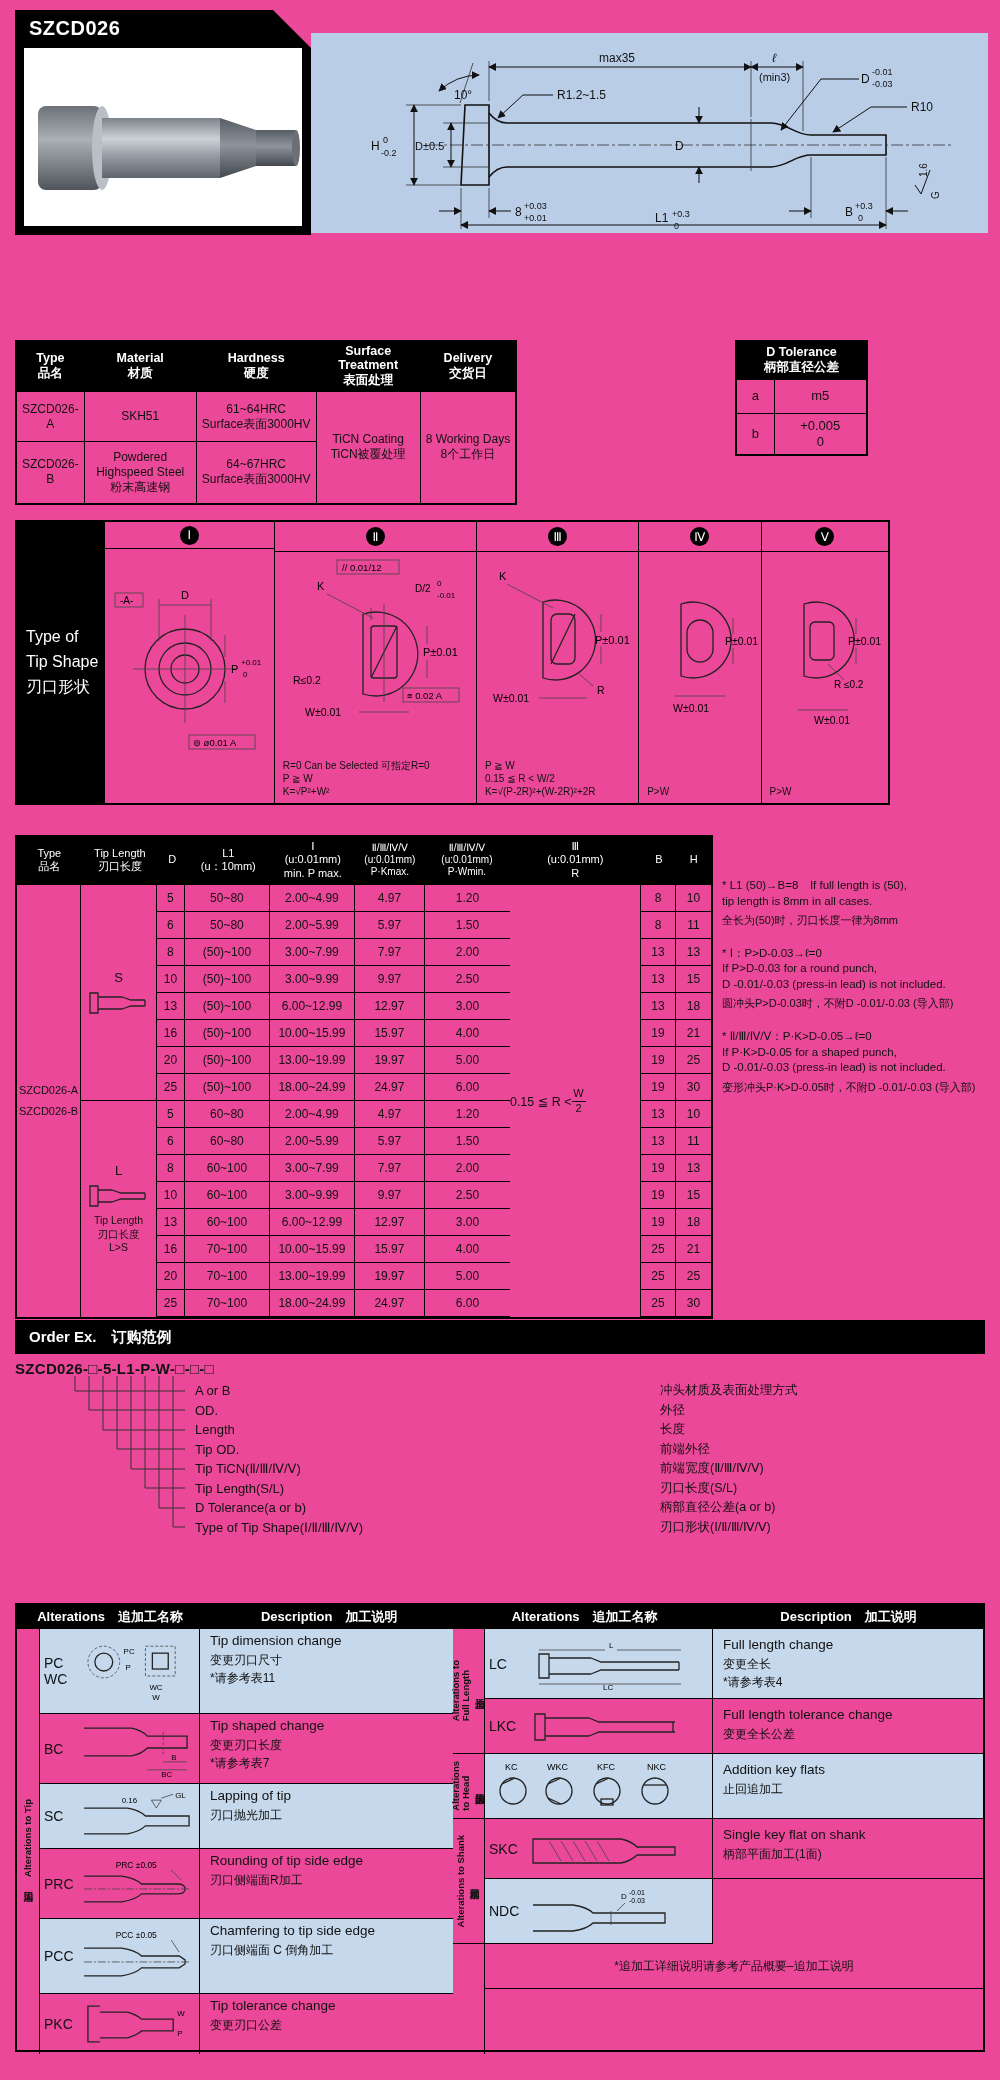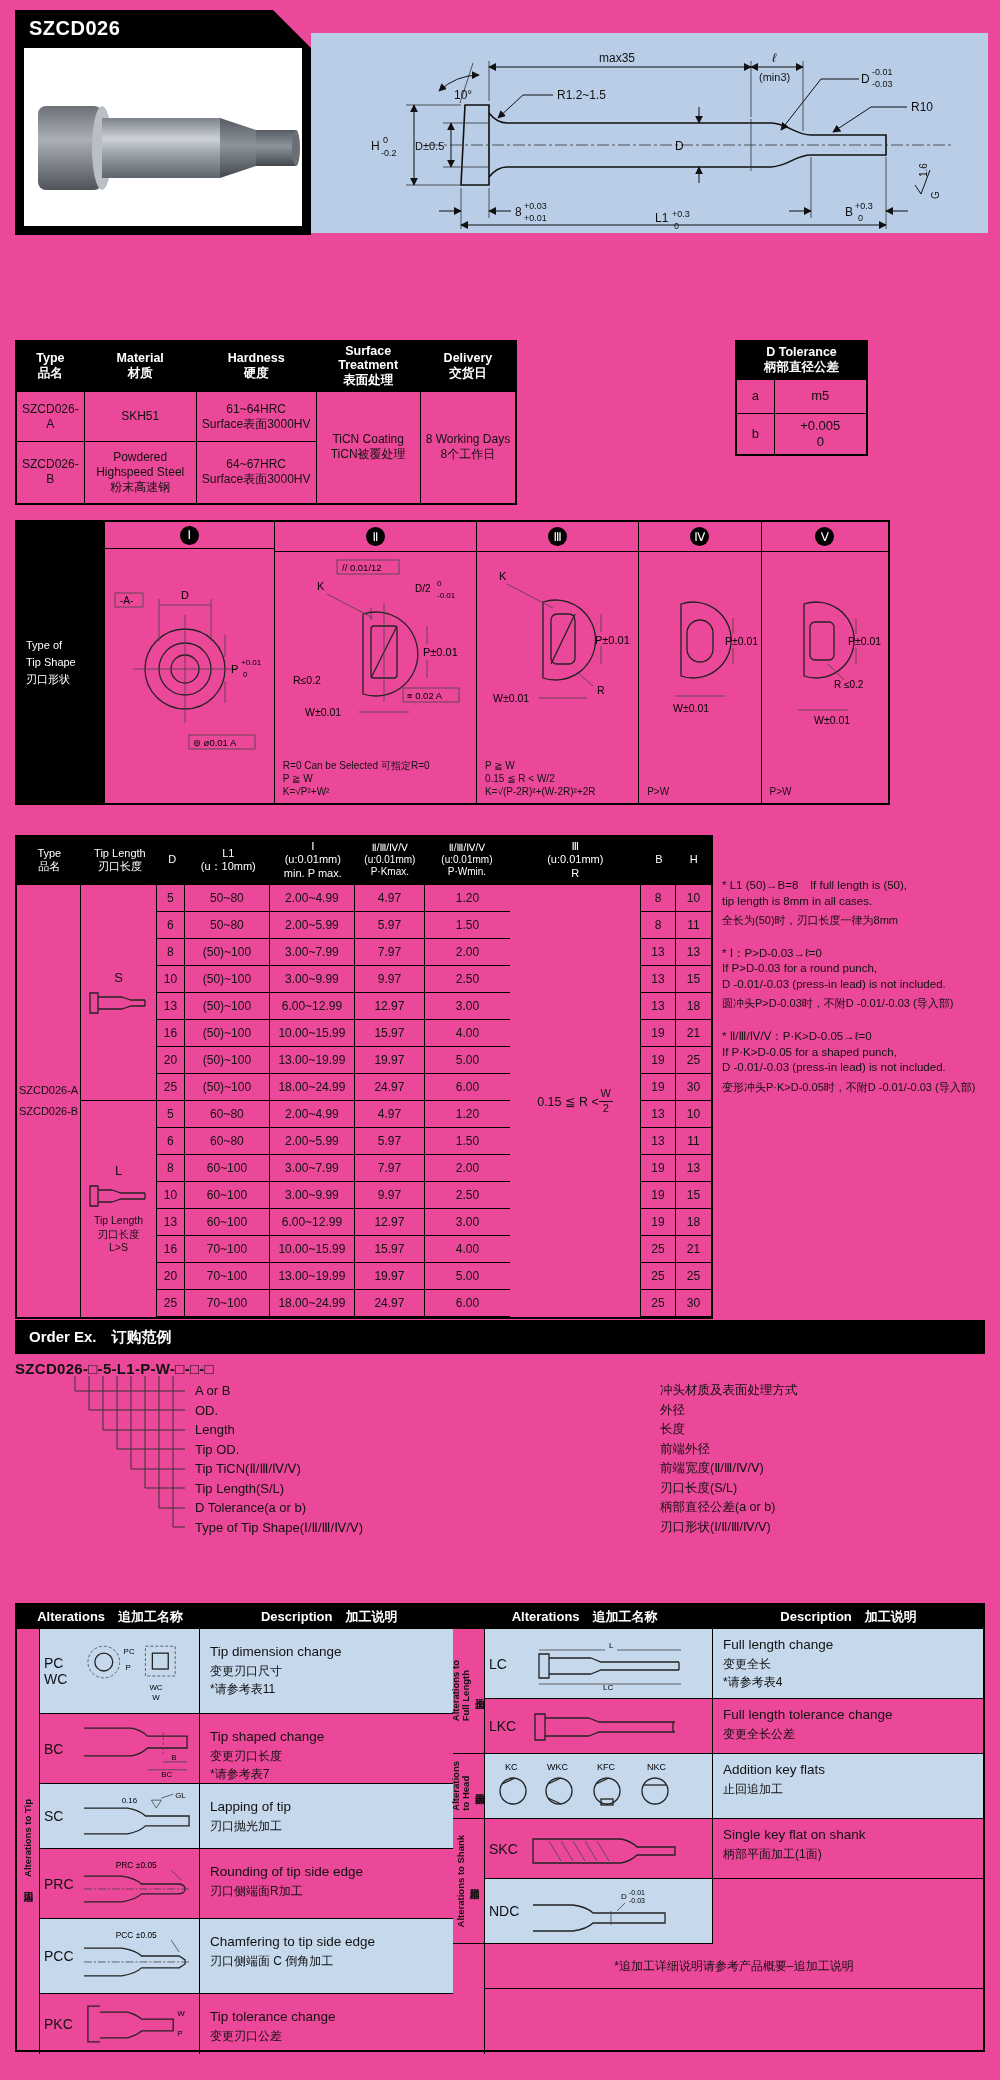--- a/index.html
+++ b/index.html
@@ -15,21 +15,21 @@
   .dw text{font-family:"Liberation Sans",sans-serif}
   
   .spec,.dtol{border-collapse:collapse;font-size:12px;text-align:center;border:2px solid #000}
   .spec{position:absolute;left:15px;top:340px}
   .spec th,.dtol th{background:#000;color:#fff;font-weight:600;white-space:pre-line;border:1px solid #000;height:38px;padding:2px 4px;font-size:12.5px}
   .spec td,.dtol td{border:1px solid #000;white-space:pre-line;padding:4px 5px;line-height:1.25}
   .dtol{position:absolute;left:735px;top:340px}
   .dtol td{height:34px;font-size:13px}
   
   .tipshape{position:absolute;left:15px;top:520px;width:875px;height:285px;border:2px solid #000;display:flex}
-  .ts-label{width:87px;background:#000;color:#fff;font-size:11px;display:flex;align-items:center;padding-left:9px;line-height:1.55}
+  .ts-label{width:87px;background:#000;color:#fff;font-size:16px;display:flex;align-items:center;padding-left:9px;line-height:1.55}
   .ts-col{display:flex;flex-direction:column;border-left:1px solid #000}
   .ts-hd{height:30px;border-bottom:1px solid #000;display:flex;align-items:center;justify-content:center}
   .numc{width:19px;height:19px;border-radius:50%;background:#000;color:#fff;font-size:12px;display:flex;align-items:center;justify-content:center}
   .ts-bd{flex:1;position:relative}
   .ts-note{position:absolute;bottom:5px;left:8px;font-size:10px;line-height:1.3;white-space:pre-line}
   .ts-bd svg text{font-family:"Liberation Sans",sans-serif}
   
   .dimtable{position:absolute;left:15px;top:835px;width:698px;font-size:12px}
   .dth{display:flex;background:#000;color:#fff;border:2px solid #000;border-bottom:none;height:48px;text-align:center;font-size:11px;line-height:1.2}
   .dth>div{display:flex;align-items:center;justify-content:center;white-space:pre-line}
@@ -39,21 +39,21 @@
   .dt-type{width:65px;display:flex;align-items:center;justify-content:center;text-align:center;white-space:pre-line;font-size:11px;line-height:1.9}
   .dt-tipcol{width:77px;display:flex;flex-direction:column}
   .dt-tip{height:216px;display:flex;flex-direction:column;align-items:center;justify-content:center;gap:6px;font-size:13px}
   .dt-tip .sub{font-size:10.5px;text-align:center;white-space:pre-line;line-height:1.3}
   .dt-rows{width:353px;display:flex;flex-direction:column}
   .dt-bh{width:70px;display:flex;flex-direction:column}
   .dt-row{display:flex;height:27px}
   .dt-row .c{display:flex;align-items:center;justify-content:center;border-right:1px solid #000;border-bottom:1px solid #000}
   .dt-row .c.d{width:28px}.dt-row .c.l1{width:85px}.dt-row .c.i{width:85px}.dt-row .c.k{width:70px}.dt-row .c.w{width:85px;border-right:none}
   .dt-row .c.b{width:35px}.dt-row .c.h{width:35px;border-right:none}
-  .dt-rcol{width:133px;border-right:1px solid #000;display:flex;align-items:center;justify-content:center;font-size:12.5px}
+  .dt-rcol{width:133px;border-right:1px solid #000;display:flex;align-items:center;justify-content:flex-start;font-size:12.5px}
   .frac{display:inline-flex;flex-direction:column;align-items:center;font-size:11px;line-height:1.05}
   .frac .bar{width:14px;border-top:1px solid #111;margin:1px 0}
   
   .notes{position:absolute;left:722px;top:878px;width:272px;font-size:11.5px;line-height:1.35}
   .note-b{margin-bottom:18px}
   .note-en{white-space:pre-line}
   .note-cn{margin-top:4px;font-size:11px}
   
   .order{position:absolute;left:15px;top:1320px;width:970px;height:240px}
   .order-bar{background:#000;color:#fff;height:34px;display:flex;align-items:center;padding-left:14px;font-size:15px;font-weight:bold}
@@ -70,21 +70,21 @@
   .alt-body{display:flex;height:425px}
   .gcol{width:27px;border-right:1px solid #000;display:flex;flex-direction:column;align-items:center;justify-content:center;gap:8px}
   .gcol2{width:32px;display:flex;flex-direction:column}
   .gcell{border-right:1px solid #000;border-bottom:1px solid #000;display:flex;align-items:center;justify-content:center;gap:1px}
   .ven{writing-mode:vertical-rl;transform:rotate(180deg);font-size:9.5px;font-weight:600;white-space:pre-line;line-height:1.1}
   .vcn{writing-mode:vertical-rl;font-size:10px}
   .lrows{width:413px;display:flex;flex-direction:column}
   .rrows{width:498px;display:flex;flex-direction:column}
   .alt-row{display:flex}
   .a-name{width:160px;border-right:1px solid #000;border-bottom:1px solid #000;display:flex;align-items:center;gap:4px;padding:2px 4px}
-  .a-desc{width:253px;border-bottom:1px solid #000;padding:14px 10px;line-height:1.35}
+  .a-desc{width:253px;border-bottom:1px solid #000;padding:3px 10px;line-height:1.35}
   .a-name2{width:228px;border-right:1px solid #000;border-bottom:1px solid #000;display:flex;align-items:center;gap:4px;padding:2px 4px}
   .a-desc2{width:270px;border-bottom:1px solid #000;padding:7px 10px;line-height:1.35}
   .blue{background:#c5d8ec}
   .acode{font-size:14px;font-weight:500;white-space:pre-line;min-width:32px}
   .ttl{font-size:13.5px}
   .tcn{font-size:12px;margin-top:2px}
   .tnt{font-size:12px;margin-top:2px}
   .alt svg text{font-family:"Liberation Sans",sans-serif}
   .foot-row{display:flex;align-items:center;justify-content:center;height:45px;border-bottom:1px solid #000;font-size:12px}
   .fill{flex:1}

